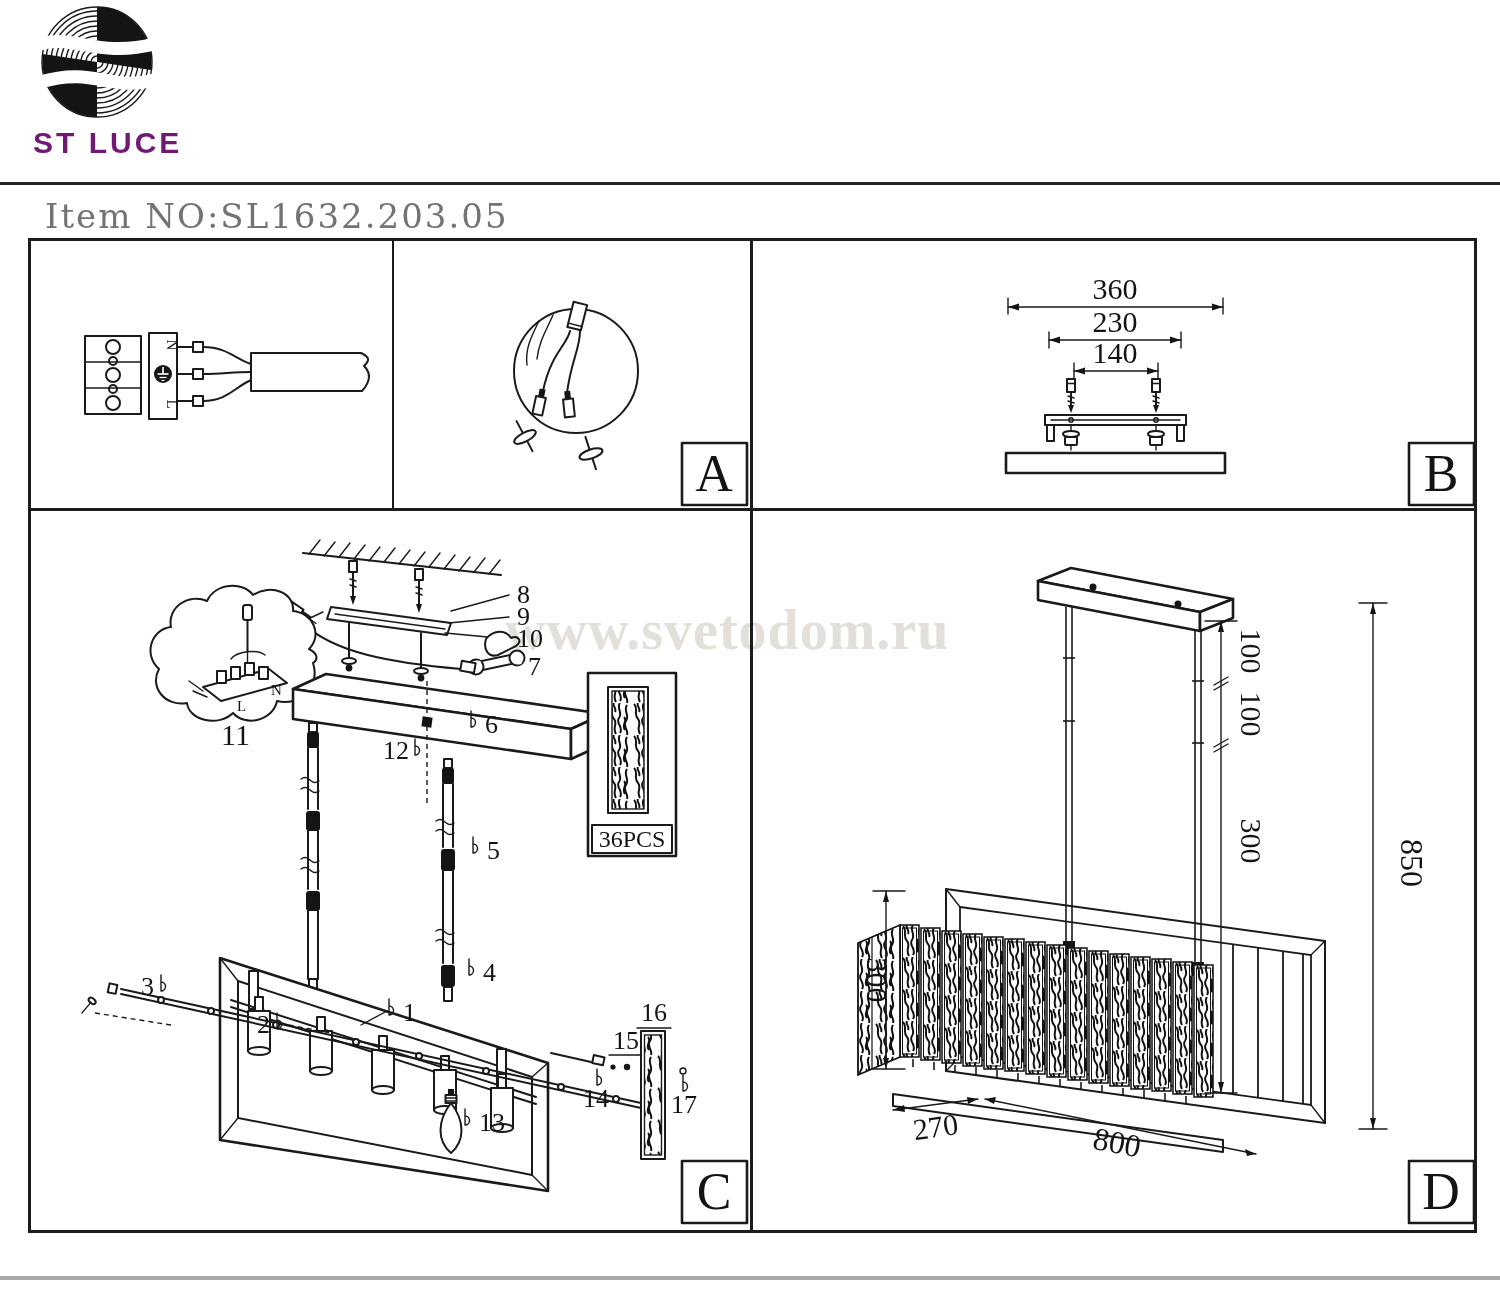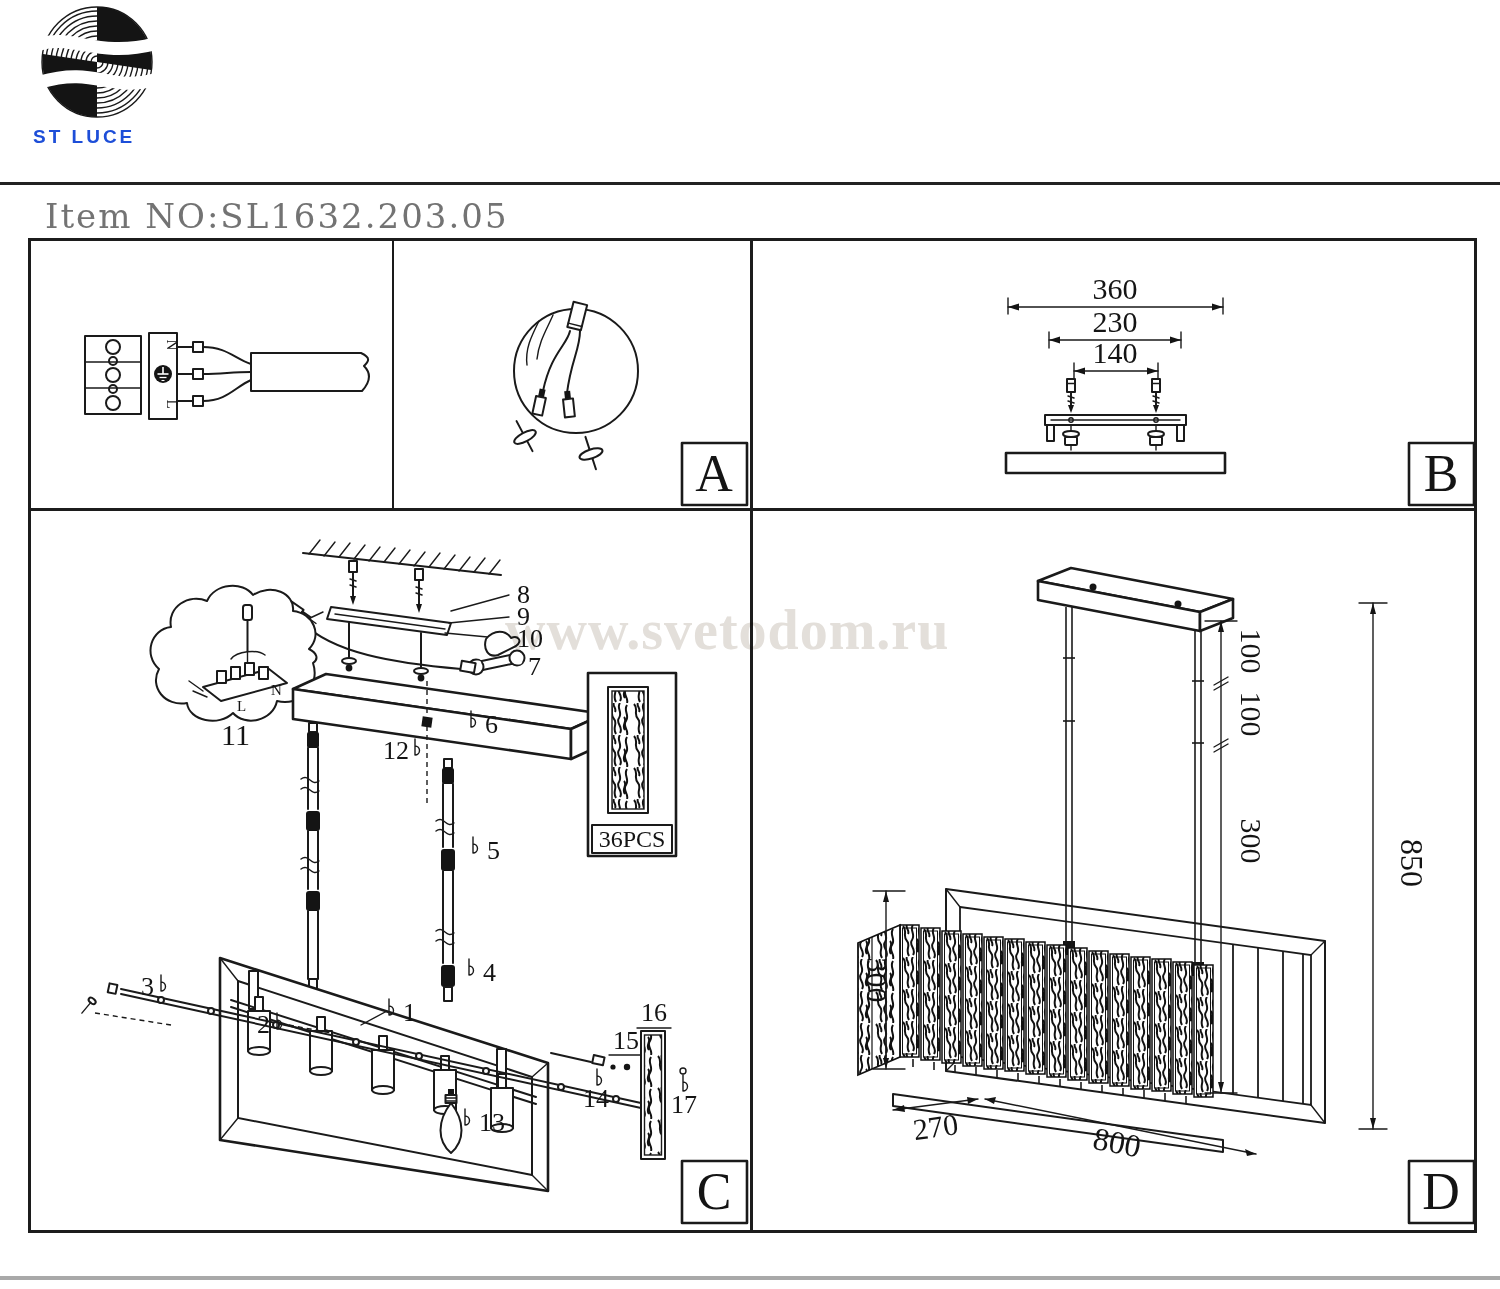--- a/index.html
+++ b/index.html
@@ -4,21 +4,21 @@
 <style>
   html,body{margin:0;padding:0;background:#f7f7f7;}
   #page{position:relative;width:1500px;height:1289px;background:#ffffff;overflow:hidden;
         font-family:"Liberation Serif",serif;}
   .abs{position:absolute;}
   
   #toprule{position:absolute;left:0;top:182px;width:1500px;height:3px;background:#222;}
   #itemno{position:absolute;left:45px;top:196px;font-family:"DejaVu Serif",serif;
           font-size:34px;letter-spacing:2px;color:#737373;white-space:nowrap;}
   #brandtext{position:absolute;left:33px;top:126px;font-family:"Liberation Sans",sans-serif;
-          font-weight:bold;font-size:19px;letter-spacing:3px;color:#1d4ed8;}
+          font-weight:bold;font-size:30px;letter-spacing:3px;color:#701a75;}
   
   #table{position:absolute;left:28px;top:238px;width:1443px;height:989px;border:3px solid #1c1c1c;}
   #vdiv{position:absolute;left:719px;top:0;width:3px;height:989px;background:#1c1c1c;}
   #hdiv{position:absolute;left:0;top:267px;width:1443px;height:3px;background:#1c1c1c;}
   .panelsvg{position:absolute;}
   
   #watermark{position:absolute;left:505px;top:598px;font-family:Liberation Serif, serif;
      font-weight:bold;font-size:56px;letter-spacing:1px;color:#e3dfda;mix-blend-mode:multiply;
      z-index:6;pointer-events:none;white-space:nowrap;}
   #bottomline{position:absolute;left:0;top:1276px;width:1500px;height:4px;background:#a9a9a9;}

